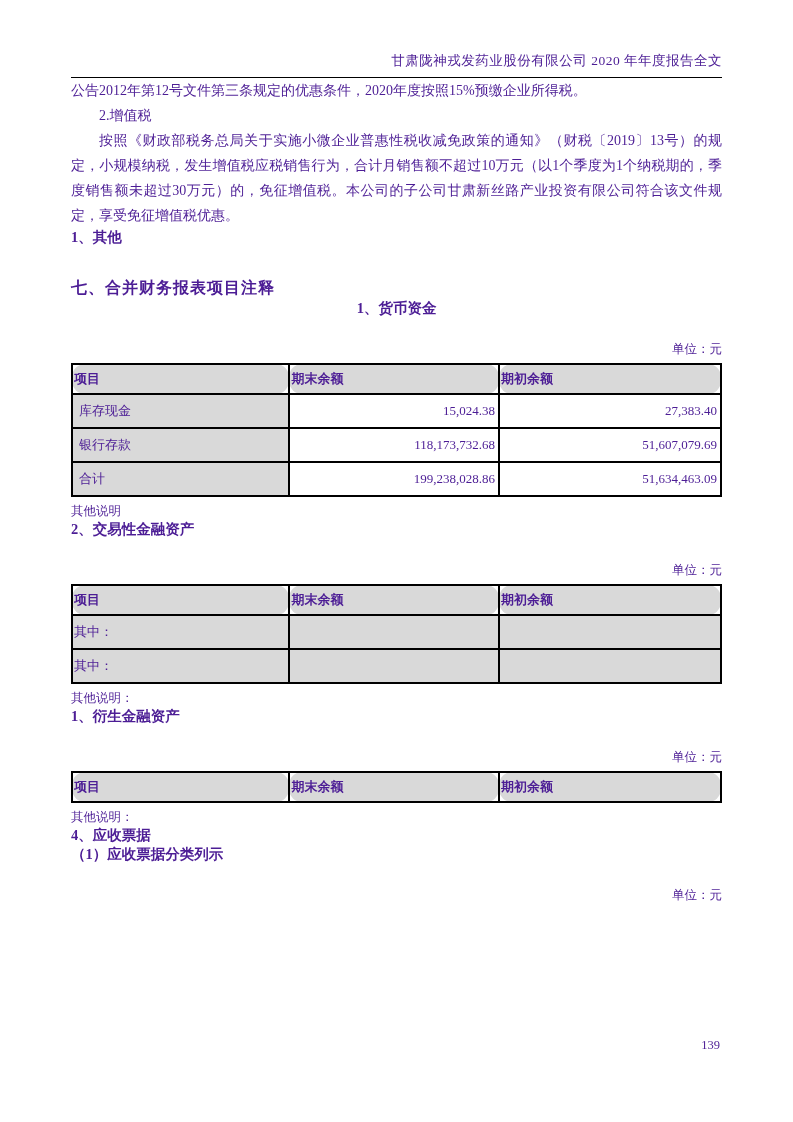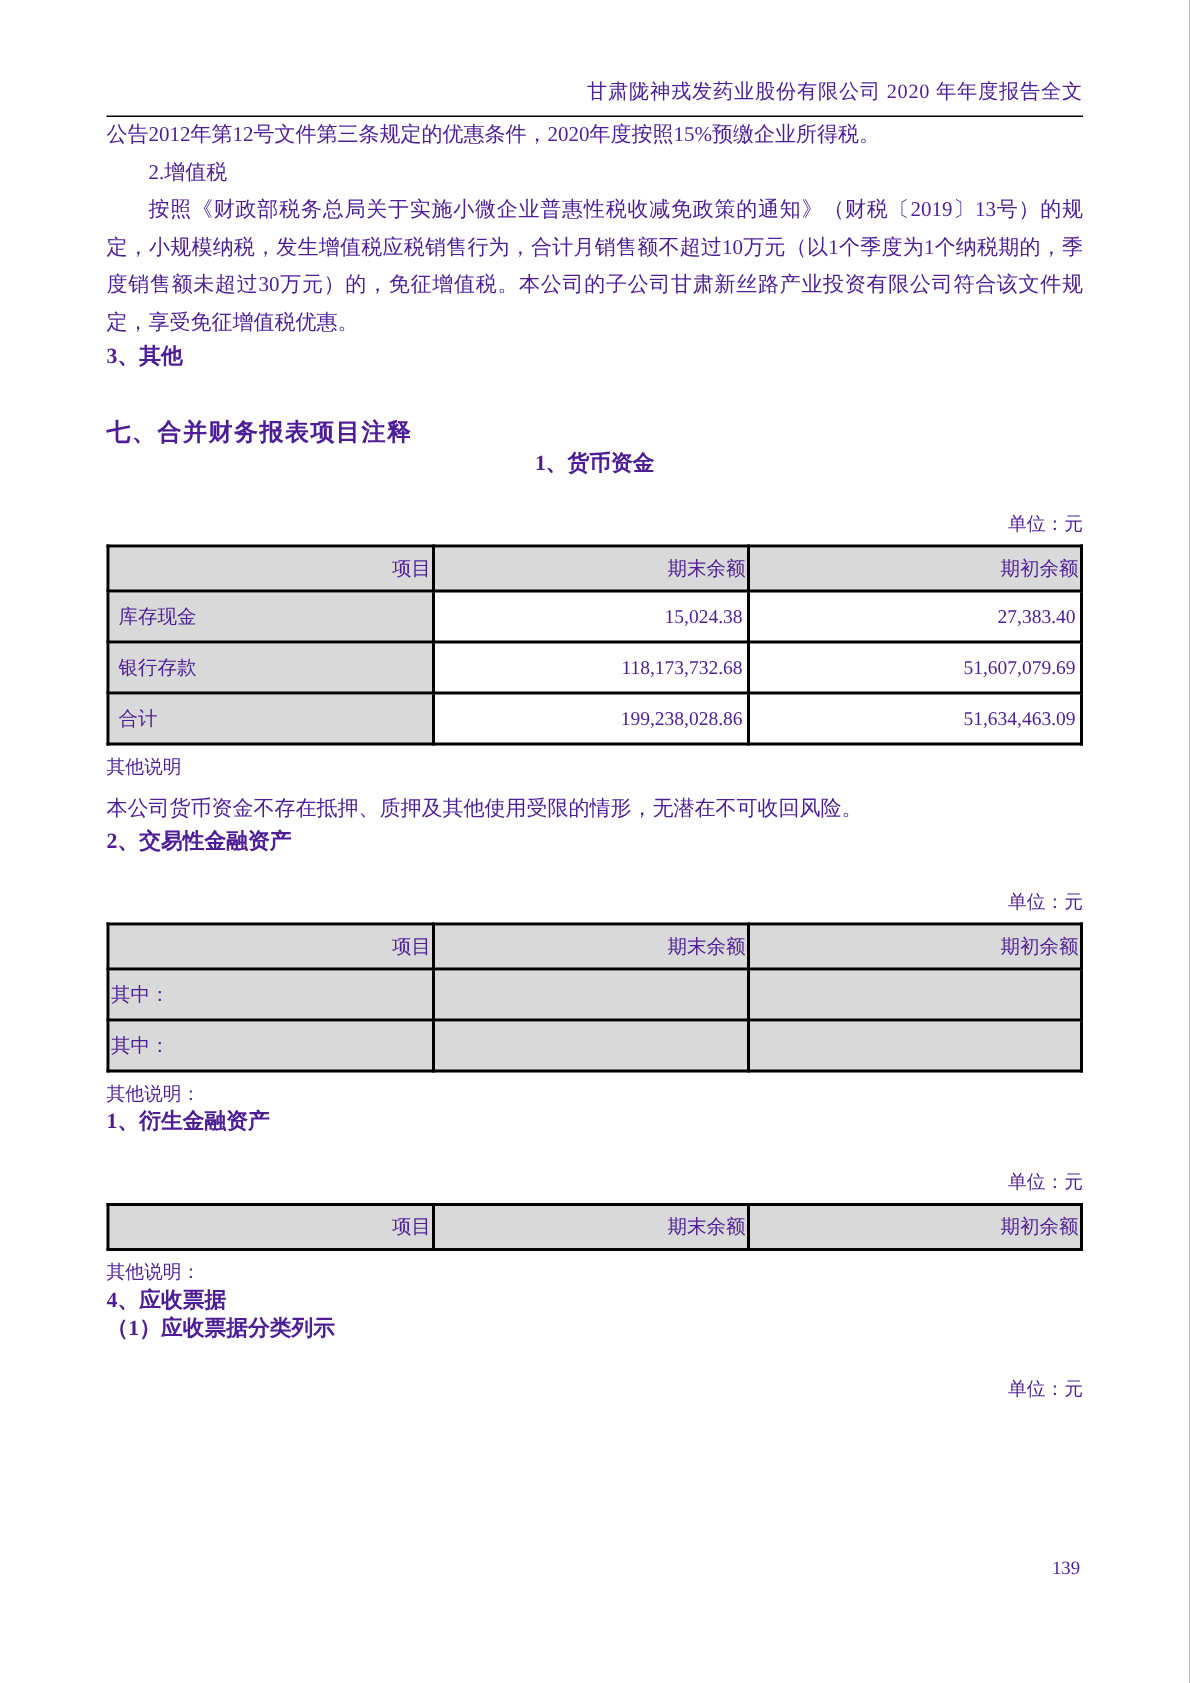--- a/index.html
+++ b/index.html
@@ -57,23 +57,24 @@
     table-layout:fixed;
     font-size:13px;
   }
   table.fin th, table.fin td{
     border:2px solid #000;
     overflow:hidden;
     white-space:nowrap;
   }
   table.fin th{
     background:#d9d9d9;
-    font-weight:normal;
-    text-align:right;
+    font-weight:bold;
+    text-align:left;
     height:26px;
+    border-radius:13px;
   }
   table.fin td{height:30px;}
   td.lbl{
     background:#d9d9d9;
     text-align:left;
     padding-left:6px;
   }
   td.num{
     background:#fff;
     text-align:right;
@@ -107,21 +108,21 @@
   <div class="content">
 
     <div class="doc-header">
       <span>甘肃陇神戎发药业股份有限公司 2020 年年度报告全文</span>
     </div>
 
     <p class="body para1">公告2012年第12号文件第三条规定的优惠条件，2020年度按照15%预缴企业所得税。</p>
     <p class="body indent">2.增值税</p>
     <p class="body indent">按照《财政部税务总局关于实施小微企业普惠性税收减免政策的通知》（财税〔2019〕13号）的规定，小规模纳税，发生增值税应税销售行为，合计月销售额不超过10万元（以1个季度为1个纳税期的，季度销售额未超过30万元）的，免征增值税。本公司的子公司甘肃新丝路产业投资有限公司符合该文件规定，享受免征增值税优惠。</p>
 
-    <h3 class="sec mt-other">3、其他</h3>
+    <h3 class="sec mt-other">1、其他</h3>
 
     <h2 class="sec">七、合并财务报表项目注释</h2>
 
     <h3 class="sec mt-s1">1、货币资金</h3>
 
     <div class="unit">单位：元</div>
 
     <table class="fin">
       <colgroup>
           <col style="width:33.5%">
@@ -146,21 +147,20 @@
       </tr>
       <tr>
         <td class="lbl">合计</td>
         <td class="num">199,238,028.86</td>
         <td class="num">51,634,463.09</td>
       </tr>
     </tbody>
       </table>
 
     <div class="note-label">其他说明</div>
-    <div class="note-text">本公司货币资金不存在抵押、质押及其他使用受限的情形，无潜在不可收回风险。</div>
 
     <h3 class="sec mt-s2">2、交易性金融资产</h3>
 
     <div class="unit">单位：元</div>
 
     <table class="fin">
       <colgroup>
           <col style="width:33.5%">
           <col style="width:32.3%">
           <col style="width:34.2%">

